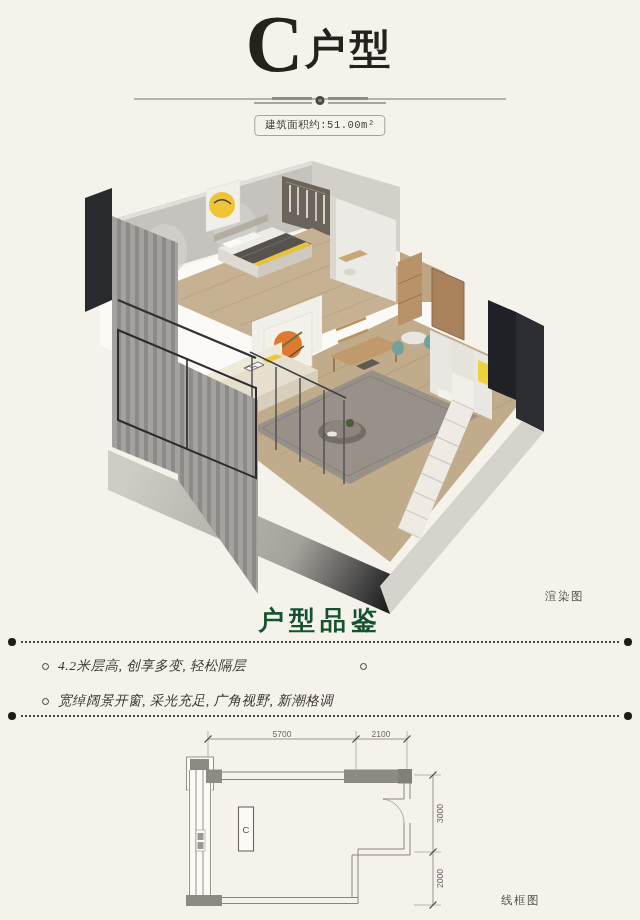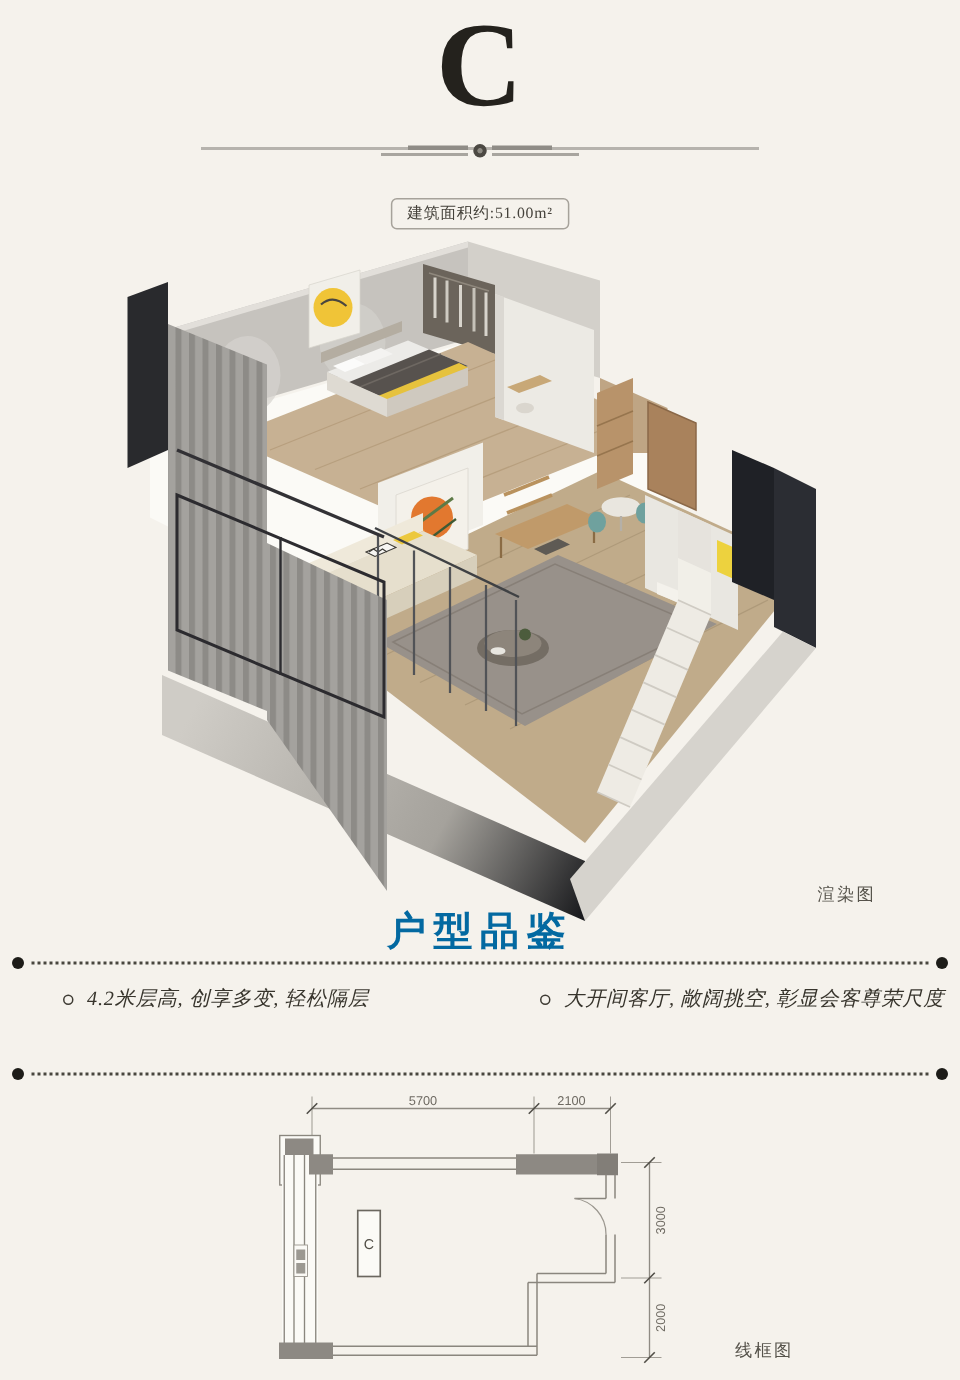--- a/index.html
+++ b/index.html
@@ -17,34 +17,34 @@
   .od-bar{position:absolute;background:#8f8c86;height:3px;top:2px;}
   .od-bar.l1{right:calc(50% + 8px);width:40px;}
   .od-bar.r1{left:calc(50% + 8px);width:40px;}
   .od-bar2{position:absolute;background:#a8a59f;height:2px;top:6.5px;}
   .od-bar2.l2{right:calc(50% + 8px);width:58px;}
   .od-bar2.r2{left:calc(50% + 8px);width:58px;}
   .od-dot{position:absolute;top:1px;left:50%;transform:translateX(-50%);width:9px;height:9px;border-radius:50%;
           background:radial-gradient(circle at 50% 50%, #8d8a82 0 1.5px, #4c4943 2px);}
 
   
-  .area-badge{position:absolute;top:132px;left:50%;transform:translateX(-50%);
+  .area-badge{position:absolute;top:115px;left:50%;transform:translateX(-50%);
     border:1px solid #a6a29a;border-radius:4px;padding:2px 10px 3px;font-size:10.5px;
-    letter-spacing:0.5px;color:#45423b;font-family:Liberation Serif, serif;background:transparent;}
+    letter-spacing:0.5px;color:#45423b;font-family:Liberation Mono, monospace;background:transparent;}
 
   
   .render-svg{position:absolute;left:70px;top:150px;}
   .plan-svg{position:absolute;left:178px;top:722px;}
   .caption{position:absolute;font-size:11.5px;color:#56534b;letter-spacing:1.5px;}
   .cap-render{left:545px;top:589px;}
-  .cap-plan{left:490px;top:893px;}
+  .cap-plan{left:501px;top:893px;}
 
   
   .section-heading{position:absolute;top:603px;left:0;right:0;text-align:center;
-    font-size:26px;letter-spacing:5px;color:#0369a1;font-weight:600;}
+    font-size:26px;letter-spacing:5px;color:#14532d;font-weight:600;}
 
   
   .dotted-rule{position:absolute;left:8px;right:8px;display:flex;align-items:center;height:9px;}
   .rule-top{top:637px;}
   .rule-bottom{top:711px;}
   .rule-dot{width:8px;height:8px;border-radius:50%;background:#1d1c18;flex:0 0 auto;}
   .rule-line{flex:1;border-top:2px dotted #49463e;margin:0 5px;height:0;}
 
   
   .features{position:absolute;top:657px;left:42px;right:8px;display:grid;
@@ -54,20 +54,21 @@
 
   text{font-family:"Liberation Sans","DejaVu Sans",sans-serif;}
 </style>
 </head>
 <body>
 
 <div class="page">
 
   <div class="title-block">
     <span class="title-c">C</span>
+    <span class="title-rest">户型</span>
   </div>
 
   <div class="ornament-divider">
     <span class="od-line"></span>
     <span class="od-bar l1"></span>
     <span class="od-bar r1"></span>
     <span class="od-bar2 l2"></span>
     <span class="od-bar2 r2"></span>
     <span class="od-dot"></span>
   </div>
@@ -261,21 +262,24 @@
     <span class="rule-dot"></span>
   </div>
 
   <div class="features">
     <div class="feature">
       <span class="feature-bullet"></span>
       <span>4.2米层高, 创享多变, 轻松隔层</span>
     </div>
     <div class="feature">
       <span class="feature-bullet"></span>
-      <span>大开间客厅, 敞阔挑空, 彰显会客尊荣尺度</span>
+    </div>
+    <div class="feature">
+      <span class="feature-bullet"></span>
+      <span>宽绰阔景开窗, 采光充足, 广角视野, 新潮格调</span>
     </div>
   </div>
 
   <div class="dotted-rule rule-bottom">
     <span class="rule-dot"></span>
     <span class="rule-line"></span>
     <span class="rule-dot"></span>
   </div>
 
   <svg class="plan-svg" width="310" height="196" viewBox="178 722 310 196">

